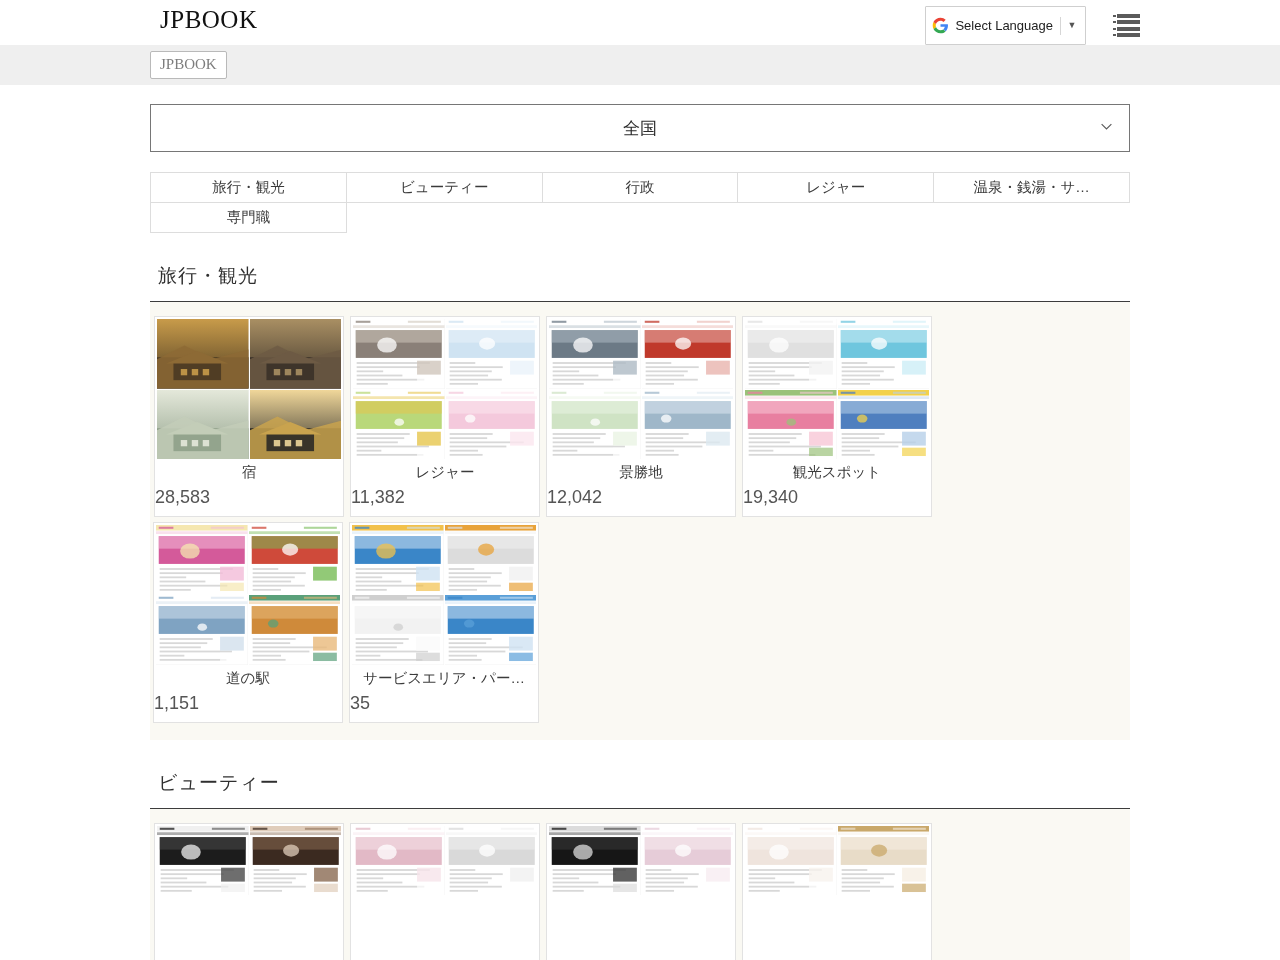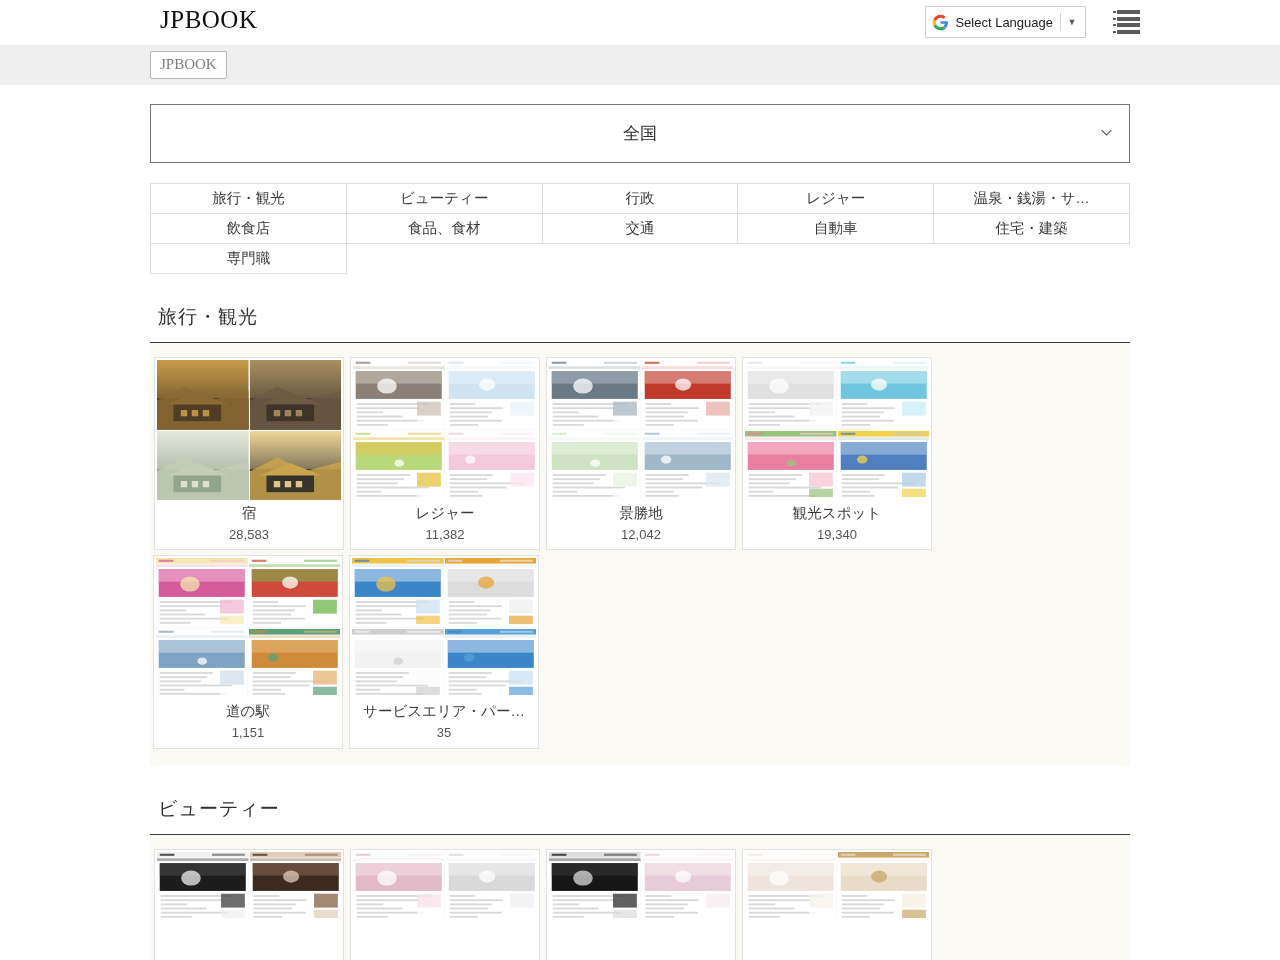--- a/index.html
+++ b/index.html
@@ -40,21 +40,21 @@
     top: 6px;
     display: flex;
     align-items: center;
     gap: 26px;
   }
   .gt-widget {
     display: flex;
     align-items: center;
     border: 1px solid #cfcfcf;
     background: #ffffff;
-    height: 32px;
+    height: 39px;
     padding: 0 2px 0 6px;
     border-radius: 1px;
   }
   .g-logo {
     width: 17px; height: 17px;
     margin-right: 6px;
     flex: none;
   }
   .gt-label {
     font-size: 13px;
@@ -121,21 +121,21 @@
   .wrap {
     width: 1000px;
     margin: 0 auto;
     padding-left: 10px;
     padding-right: 10px;
   }
 
   
   .region-select {
     margin-top: 19px;
-    height: 59px;
+    height: 48px;
     border: 1px solid #767676;
     background: #ffffff;
     display: flex;
     align-items: center;
     justify-content: center;
     position: relative;
     cursor: pointer;
   }
   .region-select .val {
     font-size: 17px;
@@ -228,22 +228,21 @@
     text-align: center;
     font-size: 14.5px;
     color: #3b3b3b;
     padding: 1px 5px 0;
     white-space: nowrap;
     overflow: hidden;
     text-overflow: ellipsis;
     line-height: 1.5;
   }
   .card-count {
-    text-align: center;
-    font-size: 13px;
+    font-size: 18px;
     color: #555555;
     padding-bottom: 5px;
     line-height: 1.5;
   }
 
   .photo { width: 100%; height: 100%; display: block; }
 </style>
 </head>
 <body>
 
@@ -290,27 +289,20 @@
   </div>
 
   <table class="cat-table">
     <tbody id="cat-body">
         <tr>
           <td>旅行・観光</td>
           <td>ビューティー</td>
           <td>行政</td>
           <td>レジャー</td>
           <td>温泉・銭湯・サ…</td>
-        </tr>
-        <tr>
-          <td>飲食店</td>
-          <td>食品、食材</td>
-          <td>交通</td>
-          <td>自動車</td>
-          <td>住宅・建築</td>
         </tr>
         <tr>
           <td>専門職</td>
           <td class="empty"></td>
           <td class="empty"></td>
           <td class="empty"></td>
           <td class="empty"></td>
         </tr>
       </tbody>
   </table>

